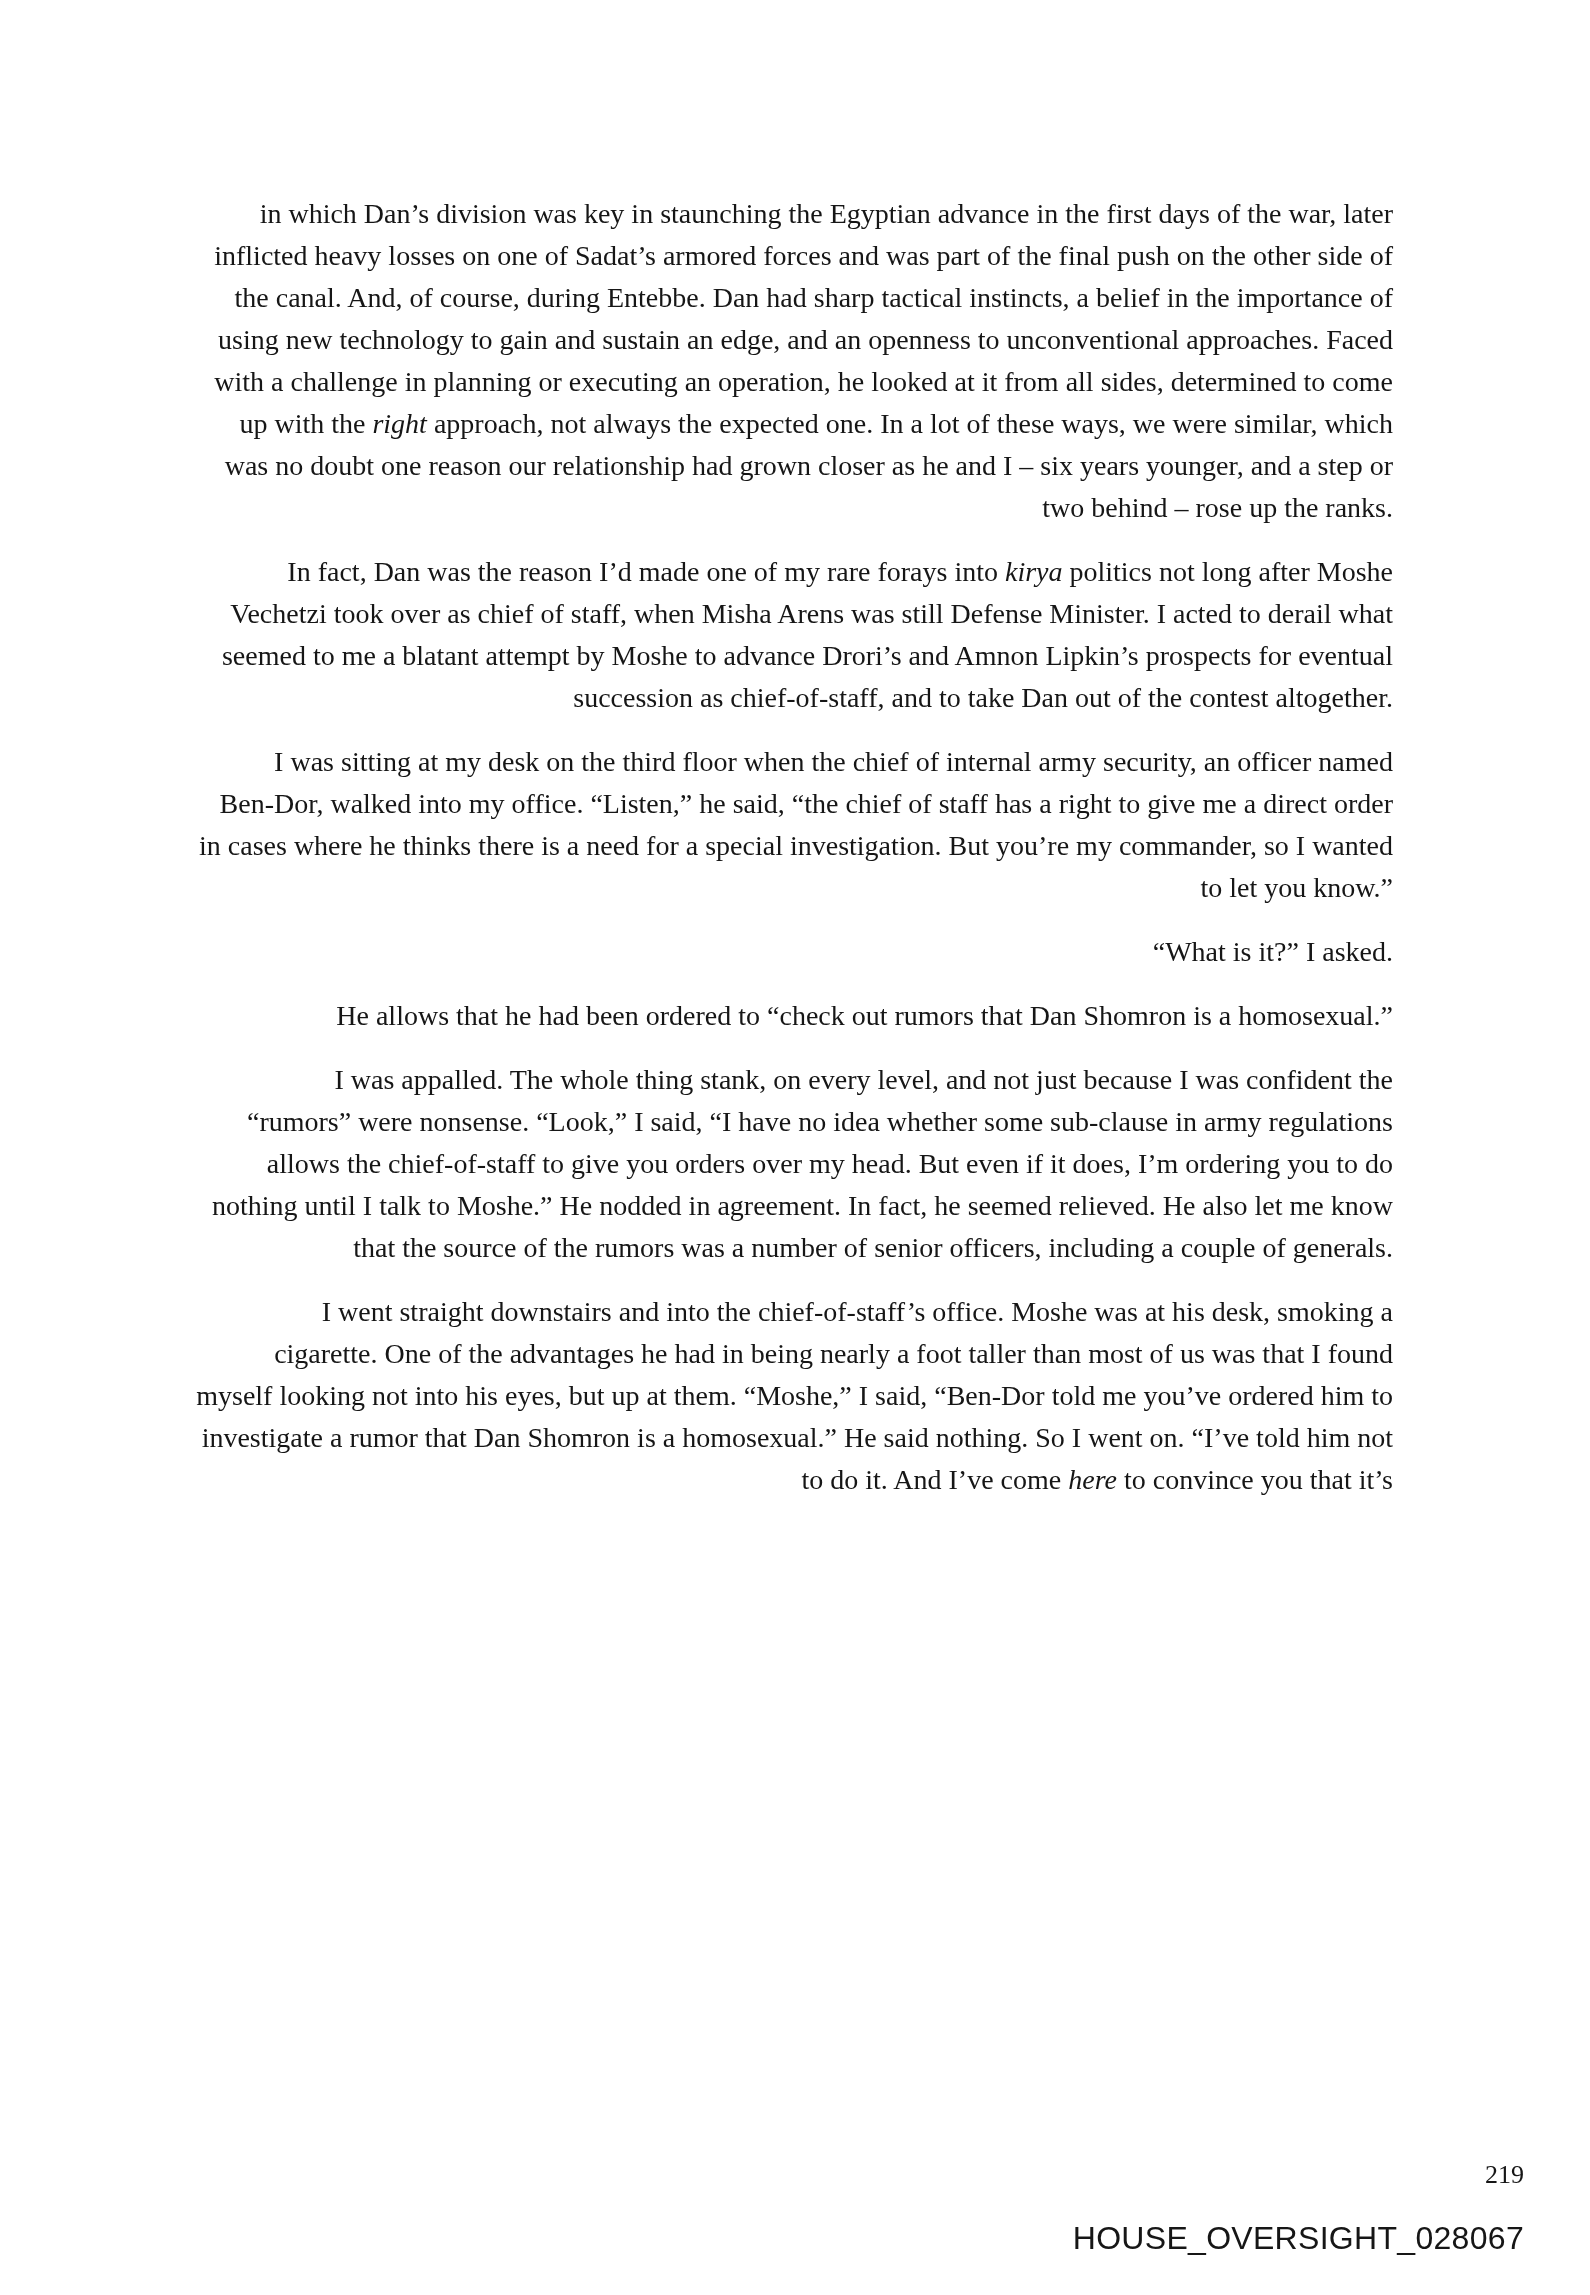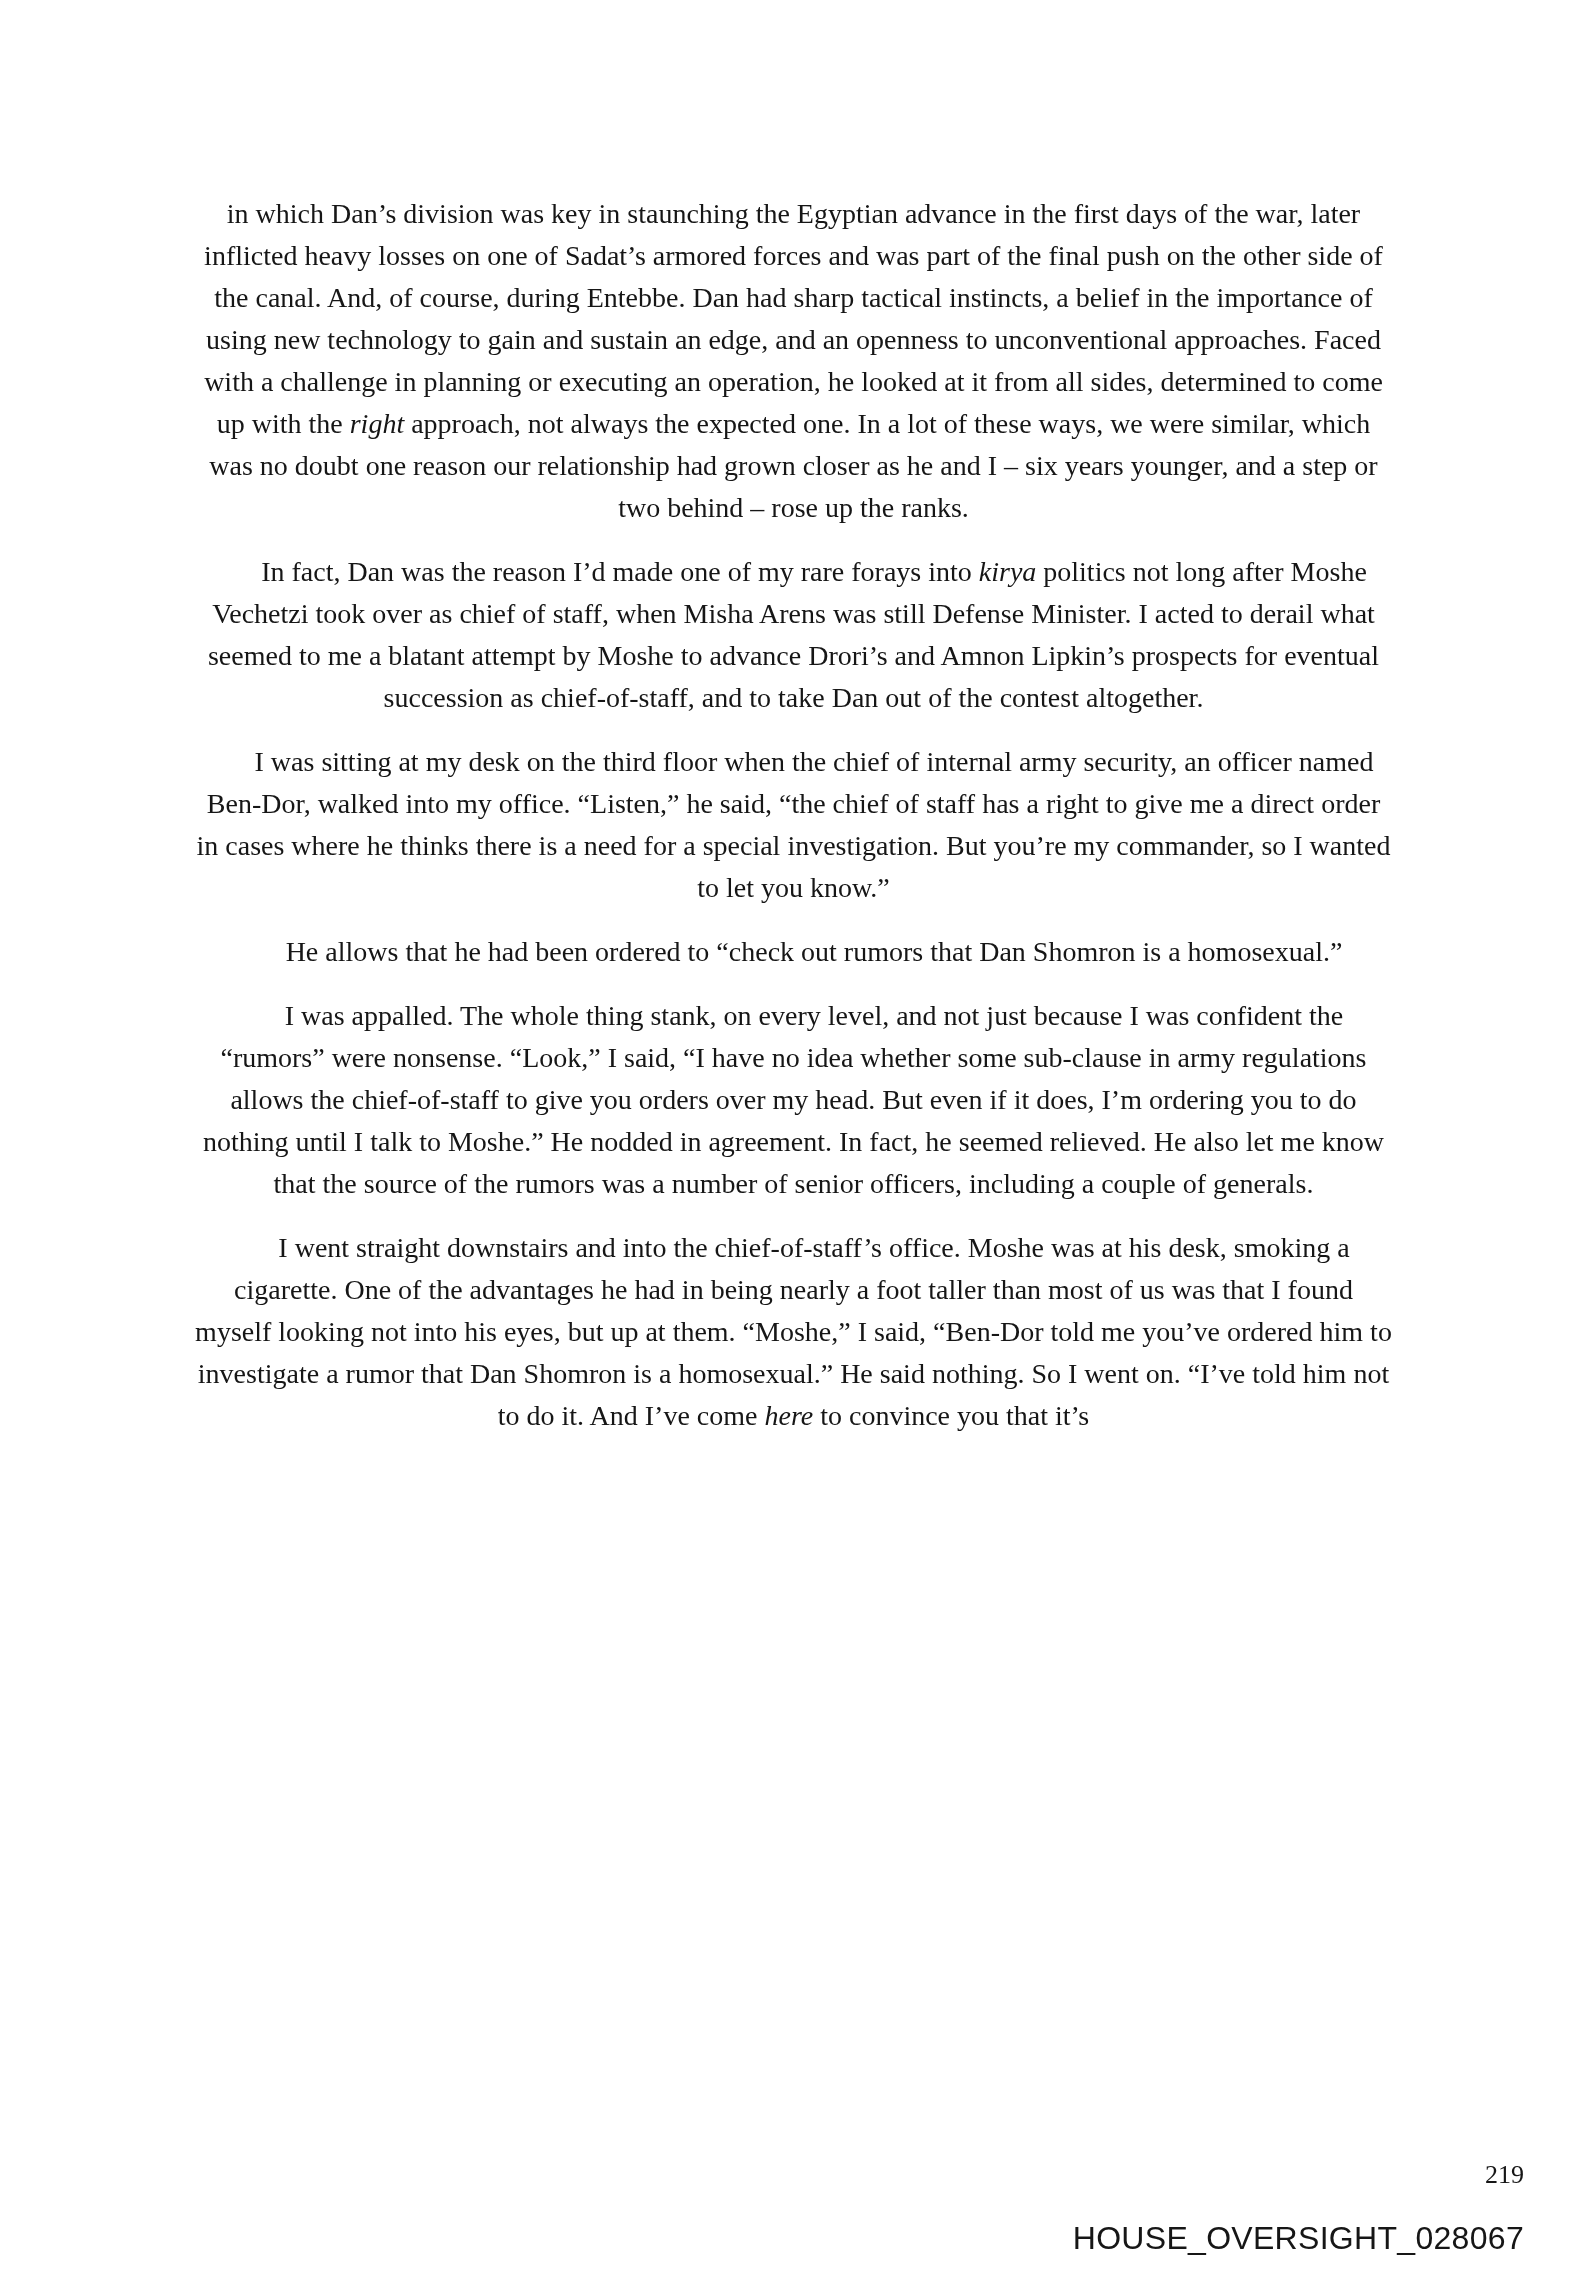--- a/index.html
+++ b/index.html
@@ -16,21 +16,21 @@
     font-family: "Liberation Serif", serif;
     color: #161616;
   }
   .text-block {
     position: absolute;
     left: 194px;
     top: 193px;
     width: 1199px;
     font-size: 28px;
     line-height: 42px;
-    text-align: center;
+    text-align: right;
   }
   .para {
     margin: 0 0 22px 0;
     text-indent: 0;
   }
   .para.indent {
     text-indent: 41px;
   }
   .para em {
     font-style: italic;
@@ -54,20 +54,21 @@
   }
 </style>
 </head>
 <body>
 
 <div class="page">
   <div class="text-block">
       <p class="para"><span>in which Dan’s division was key in staunching the Egyptian advance in the first days of the war, later inflicted heavy losses on one of Sadat’s armored forces and was part of the final push on the other side of the canal. And, of course, during Entebbe. Dan had sharp tactical instincts, a belief in the importance of using new technology to gain and sustain an edge, and an openness to unconventional approaches. Faced with a challenge in planning or executing an operation, he looked at it from all sides, determined to come up with the </span><em>right</em><span> approach, not always the expected one. In a lot of these ways, we were similar, which was no doubt one reason our relationship had grown closer as he and I – six years younger, and a step or two behind – rose up the ranks.</span></p>
       <p class="para indent"><span>In fact, Dan was the reason I’d made one of my rare forays into </span><em>kirya</em><span> politics not long after Moshe Vechetzi took over as chief of staff, when Misha Arens was still Defense Minister. I acted to derail what seemed to me a blatant attempt by Moshe to advance Drori’s and Amnon Lipkin’s prospects for eventual succession as chief-of-staff, and to take Dan out of the contest altogether.</span></p>
       <p class="para indent"><span>I was sitting at my desk on the third floor when the chief of internal army security, an officer named Ben-Dor, walked into my office. “Listen,” he said, “the chief of staff has a right to give me a direct order in cases where he thinks there is a need for a special investigation. But you’re my commander, so I wanted to let you know.”</span></p>
+      <p class="para indent"><span>“What is it?” I asked.</span></p>
       <p class="para indent"><span>He allows that he had been ordered to “check out rumors that Dan Shomron is a homosexual.”</span></p>
       <p class="para indent"><span>I was appalled. The whole thing stank, on every level, and not just because I was confident the “rumors” were nonsense. “Look,” I said, “I have no idea whether some sub-clause in army regulations allows the chief-of-staff to give you orders over my head. But even if it does, I’m ordering you to do nothing until I talk to Moshe.” He nodded in agreement. In fact, he seemed relieved. He also let me know that the source of the rumors was a number of senior officers, including a couple of generals.</span></p>
       <p class="para indent"><span>I went straight downstairs and into the chief-of-staff’s office. Moshe was at his desk, smoking a cigarette. One of the advantages he had in being nearly a foot taller than most of us was that I found myself looking not into his eyes, but up at them. “Moshe,” I said, “Ben-Dor told me you’ve ordered him to investigate a rumor that Dan Shomron is a homosexual.” He said nothing. So I went on. “I’ve told him not to do it. And I’ve come </span><em>here</em><span> to convince you that it’s</span></p>
     </div>
   <div class="page-number">219</div>
   <div class="bates-number">HOUSE_OVERSIGHT_028067</div>
 </div>
 
 
 </body></html>

